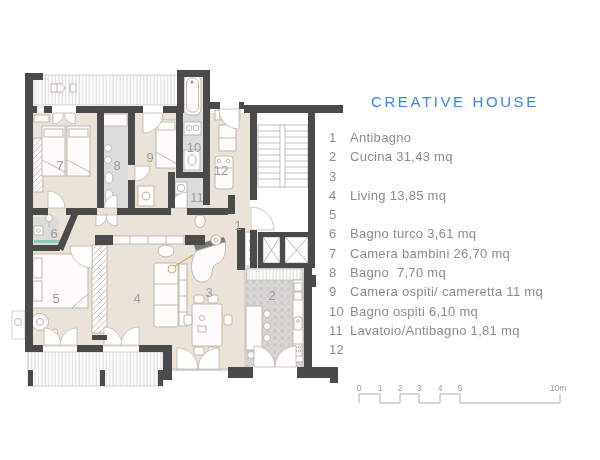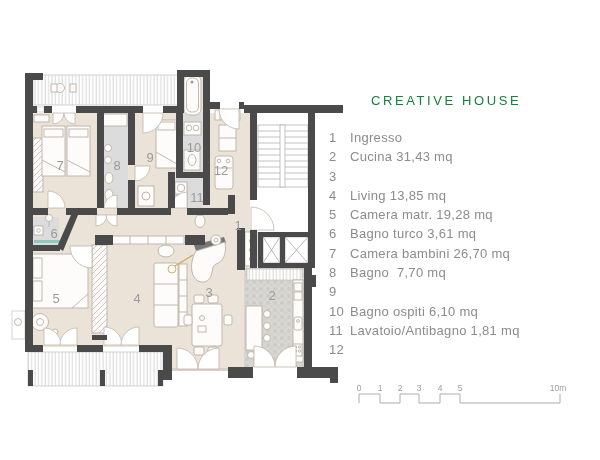--- a/index.html
+++ b/index.html
@@ -1,20 +1,20 @@
 <!DOCTYPE html>
 <html><head>
 <meta charset="utf-8">
 <style>
   html,body{margin:0;padding:0;background:#fff;}
   .page{position:relative;width:600px;height:460px;background:#ffffff;overflow:hidden;
         font-family:"Liberation Sans",sans-serif;}
   .plan-svg{position:absolute;left:0;top:0;}
-  .title{position:absolute;left:371px;top:93px;font-size:13px;letter-spacing:2.6px;
-         color:#15803d;font-weight:400;white-space:nowrap;}
+  .title{position:absolute;left:371px;top:93px;font-size:15px;letter-spacing:2.6px;
+         color:#3b82f6;font-weight:400;white-space:nowrap;}
   .legend{position:absolute;left:329px;top:128px;width:271px;}
   .legend ul{list-style:none;margin:0;padding:0;}
   .legend li{display:flex;font-size:13px;line-height:19.3px;color:#8c8c8c;
              letter-spacing:0.3px;white-space:pre;overflow:hidden;}
   .legend .num{width:21px;flex:none;}
   .rn{font-family:"Liberation Sans",sans-serif;font-size:13px;}
   .sc{font-family:"Liberation Sans",sans-serif;font-size:8.5px;fill:#9c9c9c;}
 </style>
 </head>
 <body>
@@ -311,28 +311,28 @@
         <text x="460" y="391">5</text>
         <text x="558" y="391">10m</text>
       </g>
     </g>
   </svg>
 
   <div class="title">CREATIVE HOUSE</div>
 
   <div class="legend">
     <ul>
-      <li><span class="num">1</span><span class="lab">Ingresso</span></li>
+      <li><span class="num">1</span><span class="lab">Antibagno</span></li>
       <li><span class="num">2</span><span class="lab">Cucina 31,43 mq</span></li>
       <li><span class="num">3</span></li>
       <li><span class="num">4</span><span class="lab">Living 13,85 mq</span></li>
-      <li><span class="num">5</span><span class="lab">Camera matr. 19,28 mq</span></li>
+      <li><span class="num">5</span></li>
       <li><span class="num">6</span><span class="lab">Bagno turco 3,61 mq</span></li>
       <li><span class="num">7</span><span class="lab">Camera bambini 26,70 mq</span></li>
       <li><span class="num">8</span><span class="lab">Bagno  7,70 mq</span></li>
-      <li><span class="num">9</span></li>
+      <li><span class="num">9</span><span class="lab">Camera ospiti/ cameretta 11 mq</span></li>
       <li><span class="num">10</span><span class="lab">Bagno ospiti 6,10 mq</span></li>
       <li><span class="num">11</span><span class="lab">Lavatoio/Antibagno 1,81 mq</span></li>
       <li><span class="num">12</span></li>
     </ul>
   </div>
 
 </div>
 
 </body></html>

